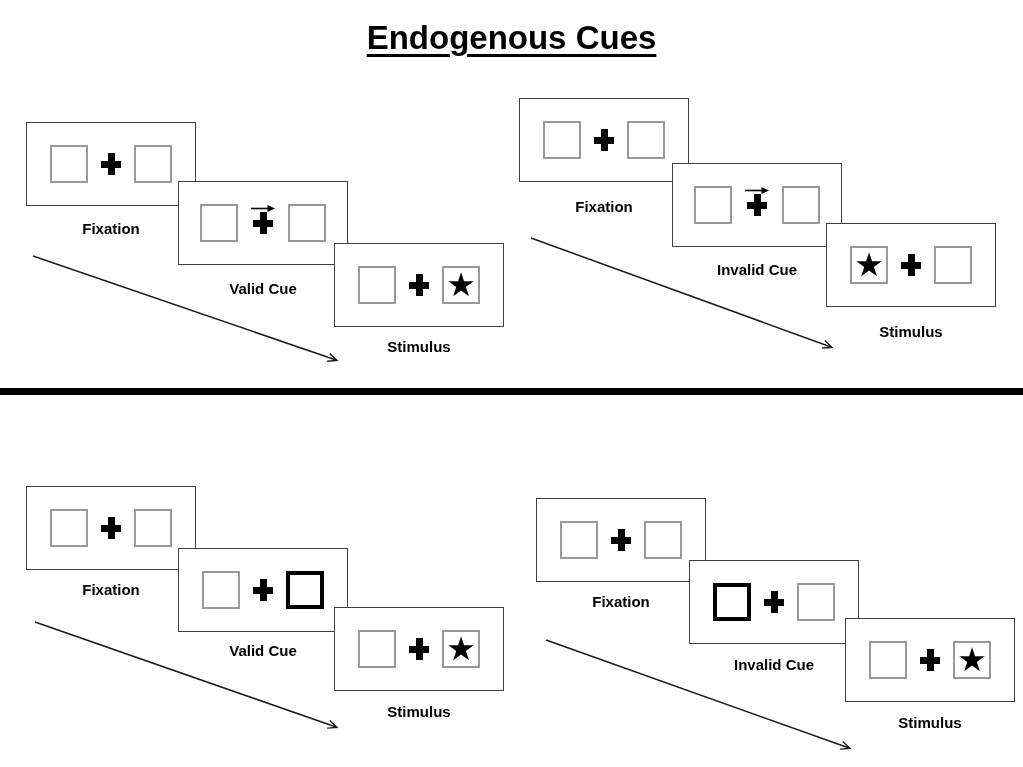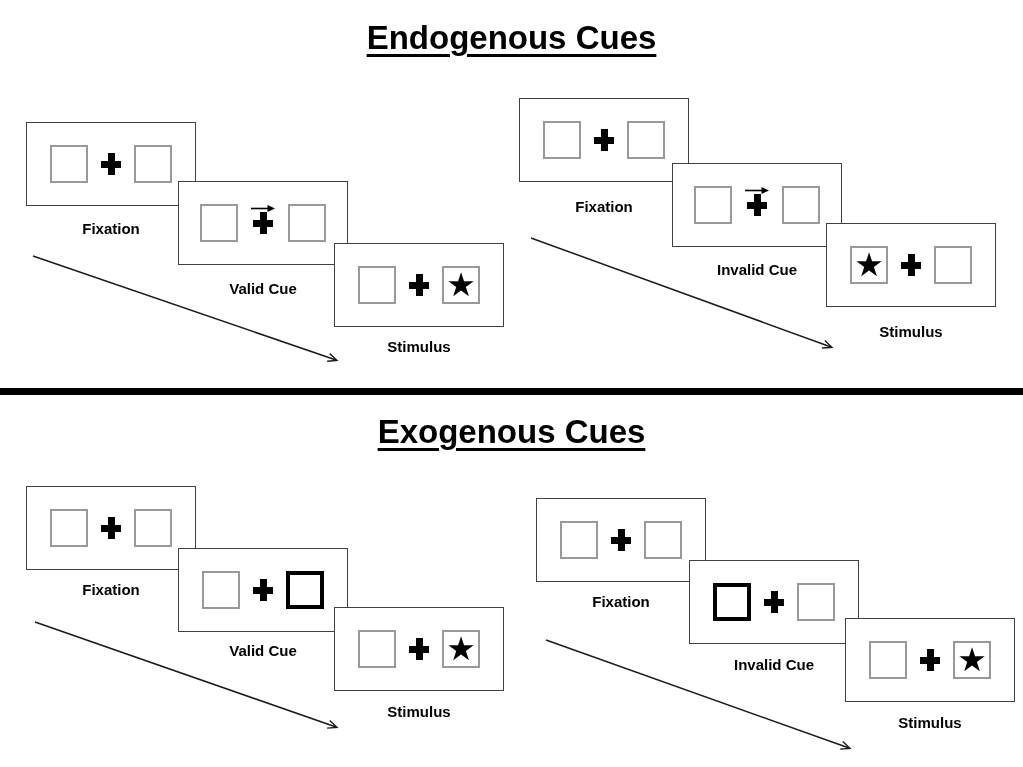--- a/index.html
+++ b/index.html
@@ -103,21 +103,20 @@
       </div>
     <div class="plus"></div>
     <div class="box">
         <span class="glyph"></span>
       </div>
   </div>
   <div class="plabel" style="left:826px;top:321px;">Stimulus</div>
 
   <div class="divider"></div>
 
-  <div class="title" style="top:412px;">Exogenous Cues</div>
 
   <div class="panel" style="left:26px;top:486px;">
     <div class="box">
         <span class="glyph"></span>
       </div>
     <div class="plus"></div>
     <div class="box">
         <span class="glyph"></span>
       </div>
   </div>

